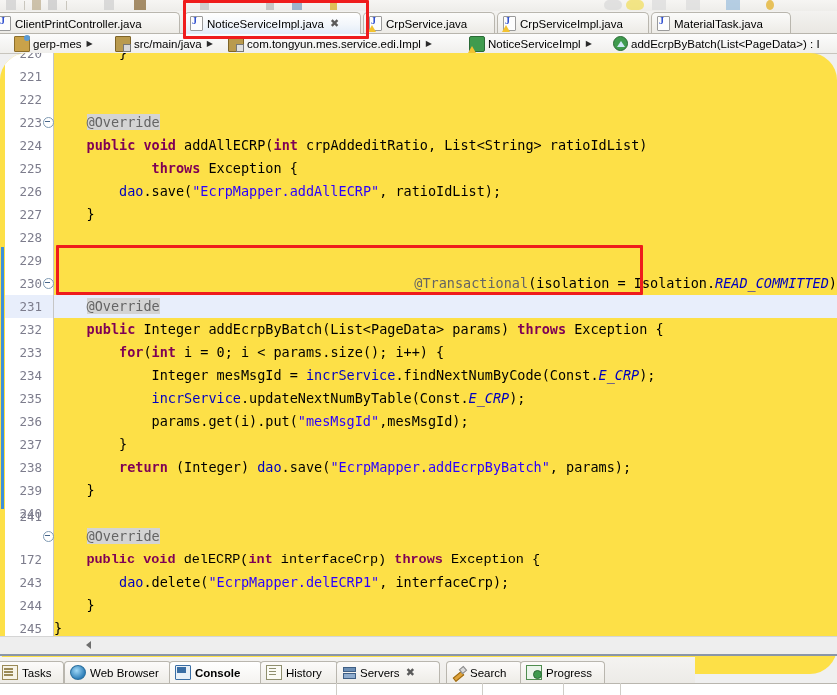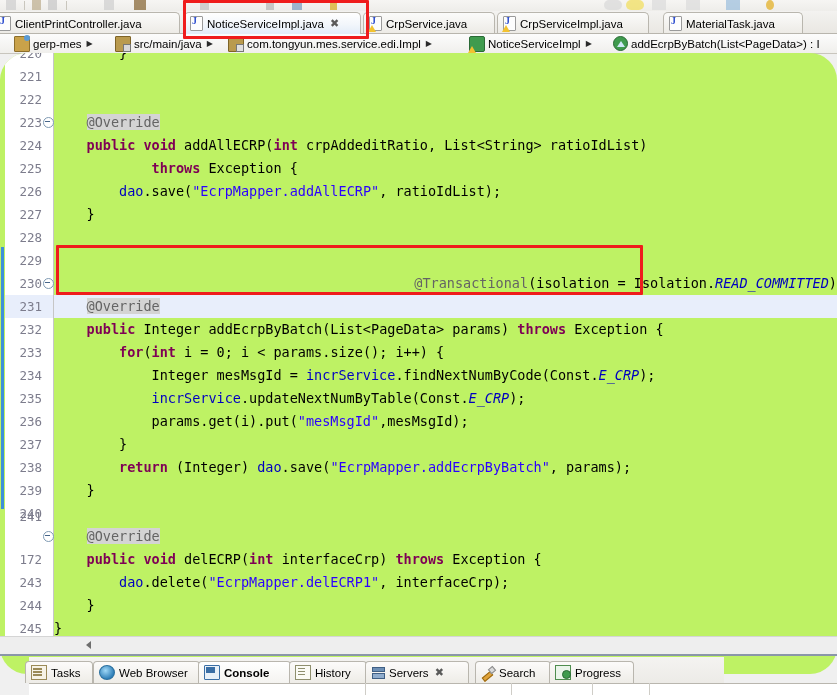--- a/index.html
+++ b/index.html
@@ -87,21 +87,21 @@
   .ico-class{background:#3f9b4e;border:1px solid #2b6a36;border-radius:2px;}
   .ico-class:after{content:"";position:absolute;left:-2px;bottom:-2px;width:0;height:0;
      border-left:4px solid transparent;border-right:4px solid transparent;border-bottom:7px solid #f2c230;}
   .ico-method{width:13px;height:13px;background:#3f9b4e;border-radius:50%;border:1px solid #2b6a36;}
   .ico-method:after{content:"";position:absolute;left:3px;top:4px;width:0;height:0;
      border-left:4px solid transparent;border-right:4px solid transparent;border-bottom:6px solid #cfe8f7;}
 
   
   .editor{
     position:absolute;left:0;top:53px;width:837px;height:621px;
-    background:#bef264;overflow:hidden;border-radius:27px;
+    background:#fde047;overflow:hidden;border-radius:27px;
   }
   .chgbar{position:absolute;left:0;top:0;width:5px;height:583px;}
   .chgmark{position:absolute;left:1px;width:3px;background:#3f8fd8;}
   .gutter{
     position:absolute;left:5px;top:0;width:48px;height:583px;
     background:#ffffff;
     border-right:1px solid #c6c6c6;
   }
   .code{
     position:absolute;left:54px;top:0;right:0;height:583px;
@@ -149,21 +149,20 @@
     position:absolute;left:86px;top:4px;width:0;height:0;
     border-top:4px solid transparent;border-bottom:4px solid transparent;
     border-right:5px solid #6e6e6e;
   }
   .hsrule{position:absolute;left:0;bottom:0;width:837px;height:2px;background:#8a96a8;}
 
   
   .bottombar{
     position:absolute;left:0;top:657px;width:695px;height:38px;
     background:linear-gradient(to bottom,#f4f3f1 0%,#e9e7e2 100%);
-    margin-left:29px;
   }
   .btab{
     position:absolute;top:4px;height:22px;box-sizing:border-box;
     display:flex;align-items:center;padding:0 7px 0 5px;white-space:nowrap;
     font-size:11.5px;color:#000;
     background:linear-gradient(to bottom,#fcfbfa 0%,#eeece7 100%);
     border:1px solid #b9b6ae;border-bottom:none;border-radius:4px 4px 0 0;
   }
   .btab.sel{font-weight:bold;background:linear-gradient(to bottom,#ffffff 0%,#f4f3f0 100%);}
   .btab .bic{width:14px;height:13px;margin-right:4px;flex:none;position:relative;}
@@ -234,21 +233,21 @@
         <span class="closex">✖</span>
       </div>
       <div class="etab" style="left: 363px; width: 132px;">
         <span class="jicon warn"></span>
         <span>CrpService.java</span>
       </div>
       <div class="etab" style="left: 497px; width: 152px;">
         <span class="jicon warn"></span>
         <span>CrpServiceImpl.java</span>
       </div>
-      <div class="etab" style="left: 651px; width: 140px; margin-left: 12px;">
+      <div class="etab" style="left: 651px; width: 140px;">
         <span class="jicon"></span>
         <span>MaterialTask.java</span>
       </div>
     </div>
 
   <div class="breadcrumb" id="breadcrumb">
       <div class="bc-item" style="position: absolute; left: 14px;">
         <span class="bc-ico ico-proj"></span>
         <span class="lbl">gerp-mes</span>
         <span class="bc-arrow">▶</span>
@@ -326,21 +325,21 @@
         <div class="cline" style="top: 265px;"><span>    </span><span class="k">public</span><span> Integer addEcrpByBatch(List&lt;PageData&gt; params) </span><span class="k">throws</span><span> Exception {</span></div>
         <div class="cline" style="top: 288px;"><span>        </span><span class="k">for</span><span>(</span><span class="k">int</span><span> i = 0; i &lt; params.size(); i++) {</span></div>
         <div class="cline" style="top: 311px;"><span>            Integer mesMsgId = </span><span class="f">incrService</span><span>.findNextNumByCode(Const.</span><span class="sf">E_CRP</span><span>);</span></div>
         <div class="cline" style="top: 334px;"><span>            </span><span class="f">incrService</span><span>.updateNextNumByTable(Const.</span><span class="sf">E_CRP</span><span>);</span></div>
         <div class="cline" style="top: 357px;"><span>            params.get(i).put(</span><span class="s">"mesMsgId"</span><span>,mesMsgId);</span></div>
         <div class="cline" style="top: 380px;"><span>        }</span></div>
         <div class="cline" style="top: 403px;"><span>        </span><span class="k">return</span><span> (Integer) </span><span class="f">dao</span><span>.save(</span><span class="s">"EcrpMapper.addEcrpByBatch"</span><span>, params);</span></div>
         <div class="cline" style="top: 426px;"><span>    }</span></div>
         <div class="cline" style="top: 449px;"><span></span></div>
         <div class="cline" style="top: 472px;"><span>    </span><span class="anhl">@Override</span></div>
-        <div class="cline" style="top: 495px;"><span>    </span><span class="k">public</span><span> </span><span class="k">void</span><span> delECRP(</span><span class="k">int</span><span> interfaceCrp) </span><span class="k">throws</span><span> Exception {</span></div>
+        <div class="cline" style="top: 495px; font-family: Liberation Mono, monospace;"><span>    </span><span class="k">public</span><span> </span><span class="k">void</span><span> delECRP(</span><span class="k">int</span><span> interfaceCrp) </span><span class="k">throws</span><span> Exception {</span></div>
         <div class="cline" style="top: 518px;"><span>        </span><span class="f">dao</span><span>.delete(</span><span class="s">"EcrpMapper.delECRP1"</span><span>, interfaceCrp);</span></div>
         <div class="cline" style="top: 541px;"><span>    }</span></div>
         <div class="cline" style="top: 564px;"><span>}</span></div>
       </div>
   </div>
 
   <div id="annobox-layer">
       <div class="redbox" style="left: 183px; top: 0px; width: 180px; height: 33px; border-color: rgb(239, 28, 28);"></div>
       <div class="redbox" style="left: 56px; top: 245px; width: 581px; height: 44px; border-color: rgb(239, 28, 28);"></div>
     </div>

